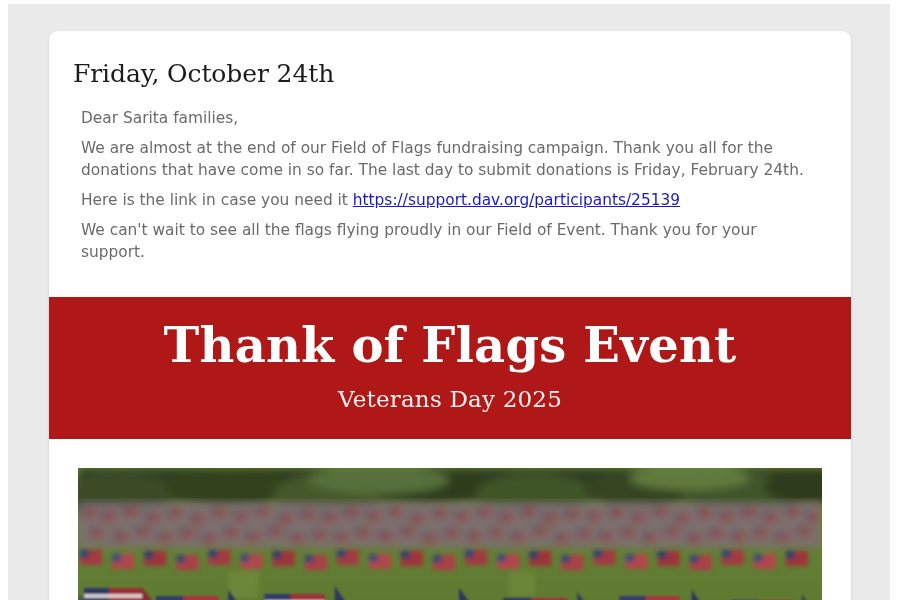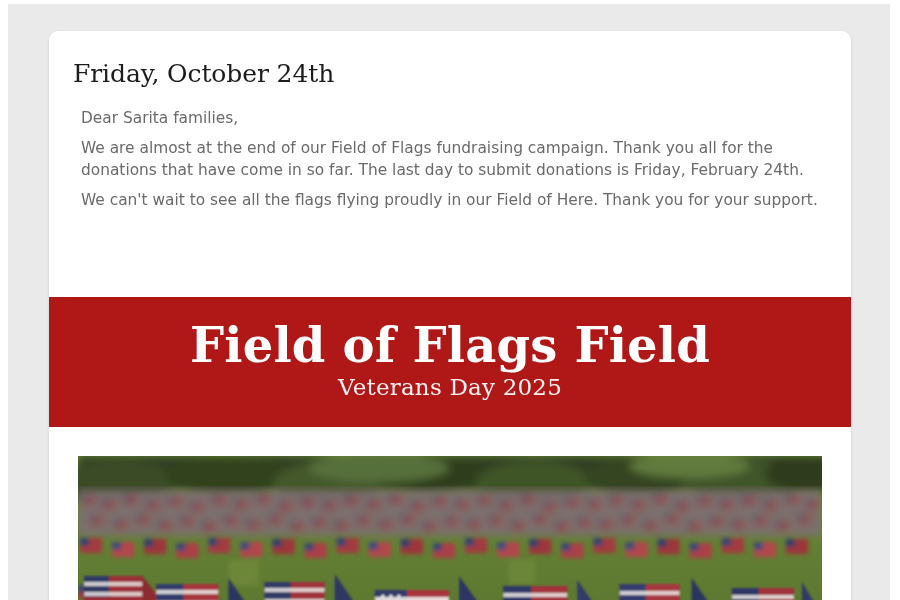--- a/index.html
+++ b/index.html
@@ -80,20 +80,21 @@
     line-height: 1.18;
     color: #ffffff;
     letter-spacing: 0.2px;
   }
 
   .event-subtitle {
     font-family: "DejaVu Serif", serif;
     font-size: 23px;
     line-height: 1.2;
     color: #f7f2f2;
+    margin-top: 12px;
     letter-spacing: 0.2px;
   }
 
   
   .photo-region {
     padding: 29px 29px 0 29px;
     background: #ffffff;
   }
 
   .flag-photo {
@@ -116,28 +117,31 @@
     <section class="letter-block">
 
       <h1 class="letter-date">Friday, October 24th</h1>
 
       <div class="letter-body">
 
         <p>Dear Sarita families,</p>
 
         <p>We are almost at the end of our Field of Flags fundraising campaign. Thank you all for the donations that have come in so far. The last day to submit donations is Friday, February 24th.</p>
 
-
-        <p>We can't wait to see all the flags flying proudly in our Field of Here. Thank you for your support.</p>
+        <p>
+          <span>Here is the link in case you need it </span><a class="letter-link" href="#">https://support.dav.org/participants/25139</a>
+        </p>
+
+        <p>We can't wait to see all the flags flying proudly in our Field of Event. Thank you for your support.</p>
 
       </div>
     </section>
 
     <section class="event-banner">
-      <div class="event-title">Field of Flags Field</div>
+      <div class="event-title">Thank of Flags Event</div>
       <div class="event-subtitle">Veterans Day 2025</div>
     </section>
 
     <section class="photo-region">
       <div class="flag-photo">
         <svg viewBox="0 0 742 220" preserveAspectRatio="none">
           <defs>
             <linearGradient id="grassGrad" x1="0" y1="0" x2="0" y2="1">
               <stop offset="0%" stop-color="#6d8a3a"></stop>
               <stop offset="100%" stop-color="#55702c"></stop>

